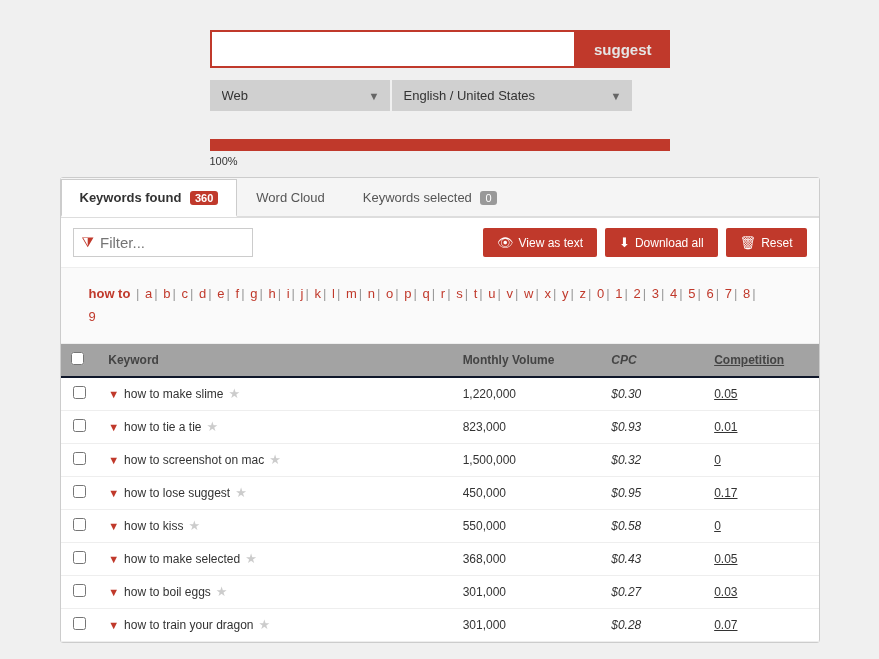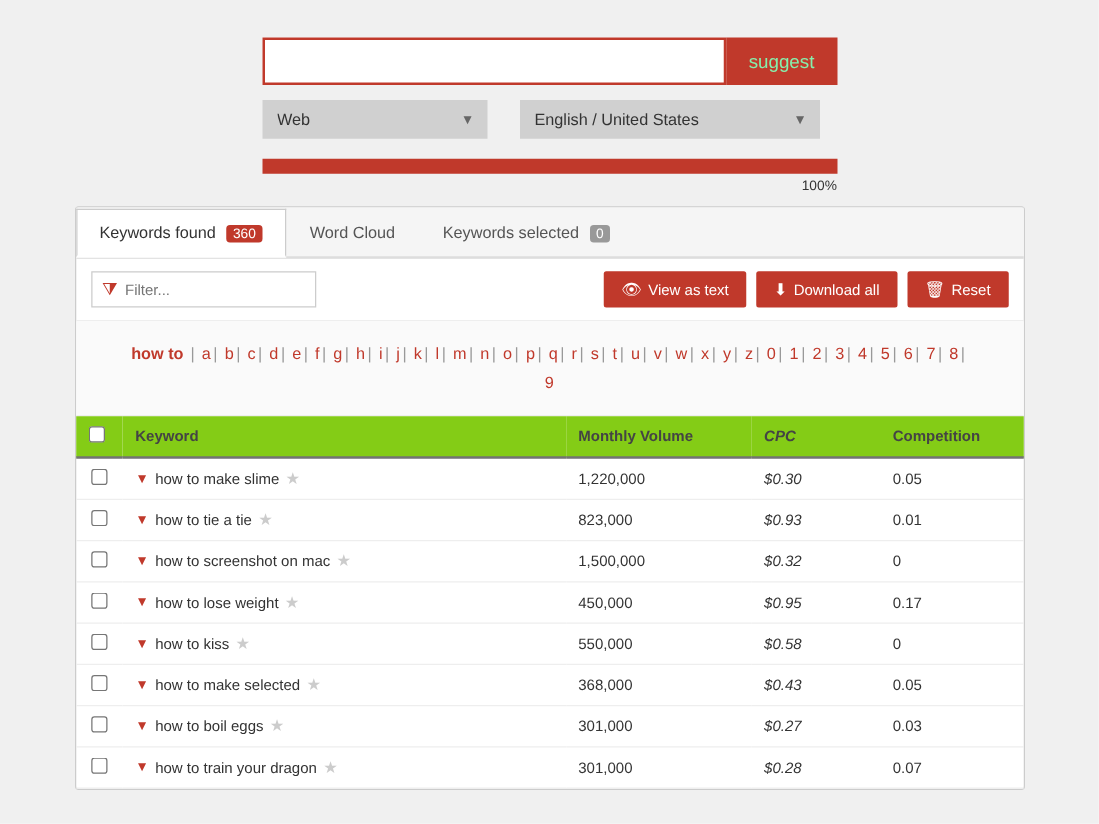--- a/index.html
+++ b/index.html
@@ -27,31 +27,31 @@
     .search-input {
       flex: 1;
       border: 2px solid #c0392b;
       padding: 8px 12px;
       font-size: 16px;
       outline: none;
       color: #333;
     }
     .suggest-btn {
       background: #c0392b;
-      color: #86efac;
+      color: #e5e5e5;
       border: none;
       padding: 0 18px;
       font-size: 15px;
       cursor: pointer;
-      font-weight: normal;
+      font-weight: bold;
     }
     .dropdowns-row {
       display: flex;
-      gap: 26px;
-      margin-bottom: 16px;
+      gap: 2px;
+      margin-bottom: 28px;
     }
     .dropdown-wrapper {
       position: relative;
       display: inline-block;
     }
     .dropdown-wrapper:first-child {
       flex: 0 0 180px;
     }
     .dropdown-wrapper:last-child {
       flex: 0 0 240px;
@@ -81,21 +81,21 @@
       height: 12px;
       background: #ddd;
       margin-bottom: 4px;
       position: relative;
     }
     .progress-bar-fill {
       height: 100%;
       background: #c0392b;
     }
     .progress-label {
-      text-align: right;
+      text-align: left;
       font-size: 11px;
       color: #333;
       margin-bottom: 10px;
     }
     .main-container {
       width: 760px;
       background: #fff;
       border: 1px solid #ccc;
       border-radius: 3px;
       margin-top: 0;
@@ -112,21 +112,21 @@
       color: #555;
       border: 1px solid transparent;
       position: relative;
       top: 1px;
     }
     .tab.active {
       background: #fff;
       border: 1px solid #ccc;
       border-bottom: 2px solid #fff;
       color: #333;
-      font-weight: normal;
+      font-weight: bold;
     }
     .tab .badge {
       display: inline-block;
       background: #c0392b;
       color: #fff;
       border-radius: 3px;
       padding: 1px 5px;
       font-size: 11px;
       margin-left: 5px;
     }
@@ -149,21 +149,21 @@
       flex: 0 0 180px;
     }
     .filter-icon {
       color: #c0392b;
       margin-right: 6px;
       font-size: 14px;
     }
     .filter-input {
       border: none;
       outline: none;
-      font-size: 12px;
+      font-size: 15px;
       color: #4c1d95;
       width: 140px;
     }
     .spacer { flex: 1; }
     .toolbar-btn {
       background: #c0392b;
       color: #fff;
       border: none;
       padding: 7px 14px;
       font-size: 12px;
@@ -173,54 +173,53 @@
       gap: 5px;
       border-radius: 2px;
     }
     .toolbar-btn .btn-icon {
       font-size: 13px;
     }
     .alpha-bar {
       padding: 14px 28px;
       background: #fafafa;
       border-bottom: 1px solid #eee;
-      text-align: center;
       line-height: 1.8;
     }
     .alpha-bar a, .alpha-link {
       color: #c0392b;
       text-decoration: none;
       font-size: 13px;
       cursor: pointer;
     }
     .alpha-sep { color: #999; margin: 0 2px; }
     .keyword-table {
       width: 100%;
       border-collapse: collapse;
     }
     .keyword-table th {
-      background: #84cc16;
+      background: #a3a3a3;
       text-align: left;
       padding: 8px 10px;
       font-size: 12px;
       color: #444;
-      border-bottom: 2px solid #737373;
+      border-bottom: 2px solid #0f172a;
       font-weight: 600;
     }
     .keyword-table td {
       padding: 8px 10px;
       border-bottom: 1px solid #eee;
       font-size: 12px;
       color: #333;
     }
     .check-col { width: 30px; text-align: center; }
     .keyword-col { width: 310px; }
     .vol-col { width: 130px; }
     .cpc-col { width: 90px; font-style: italic; }
-    .comp-col { width: 100px; }
+    .comp-col { width: 100px; text-decoration: underline; }
     .kw-cell {
       display: flex;
       align-items: center;
       gap: 5px;
     }
     .kw-expand {
       color: #c0392b;
       font-size: 11px;
       cursor: pointer;
     }
@@ -394,21 +393,21 @@
     <td class="cpc-col">$0.32</td>
     <td class="comp-col">0</td>
   </tr>
           <tr>
     <td class="check-col">
       <input type="checkbox" style="">
     </td>
     <td class="keyword-col">
       <div class="kw-cell">
         <span class="kw-expand">▼</span>
-        <span>how to lose weight</span>
+        <span>how to lose suggest</span>
         <span class="kw-star">★</span>
       </div>
     </td>
     <td class="vol-col">450,000</td>
     <td class="cpc-col">$0.95</td>
     <td class="comp-col">0.17</td>
   </tr>
           <tr>
     <td class="check-col">
       <input type="checkbox" style="">

